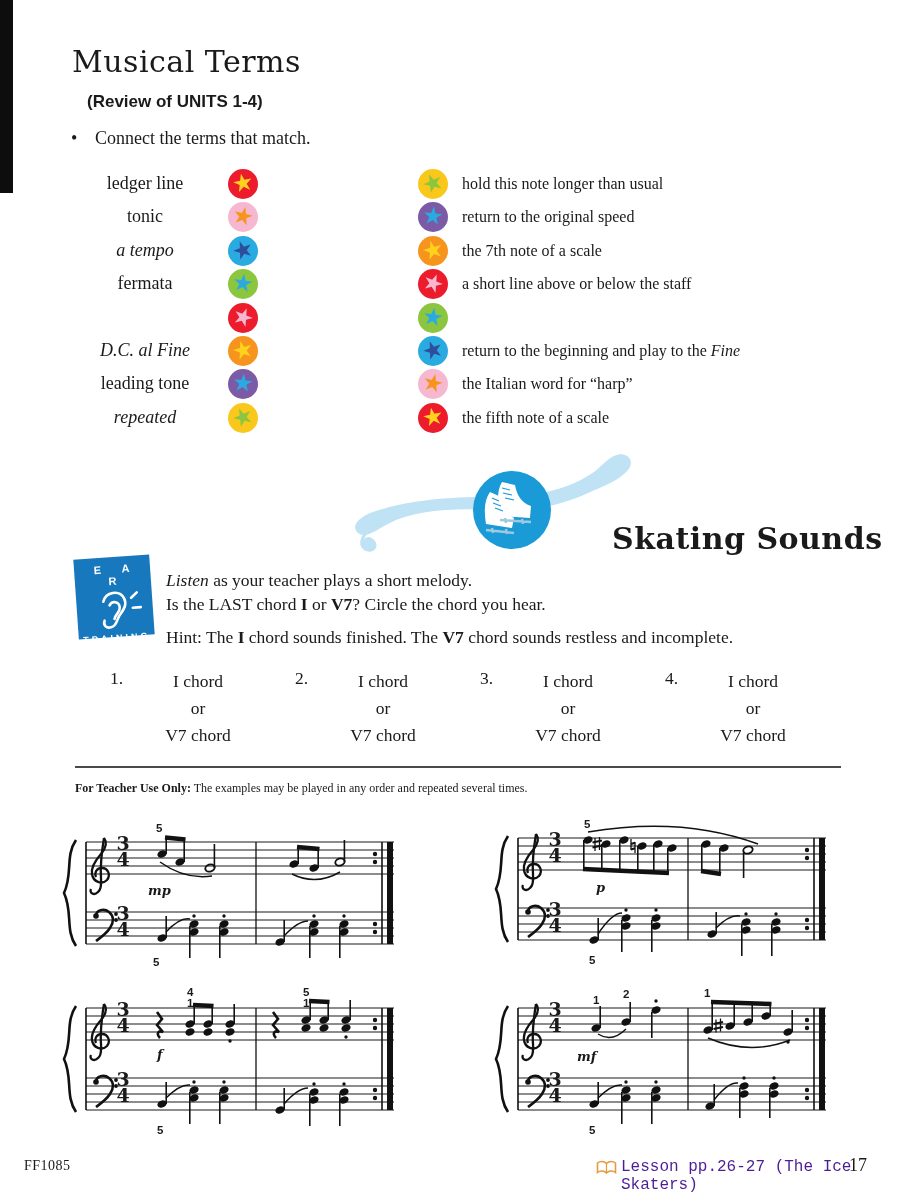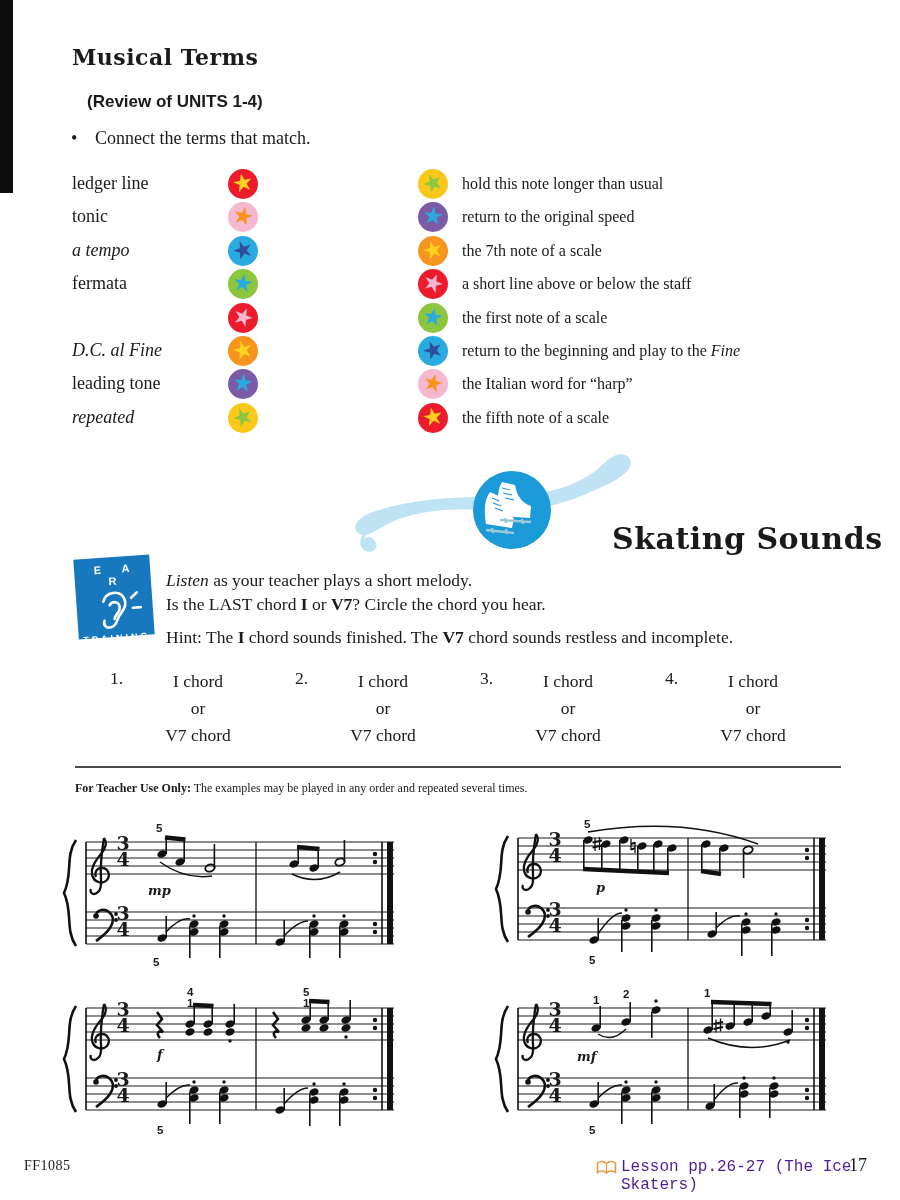--- a/index.html
+++ b/index.html
@@ -1,27 +1,27 @@
 <!DOCTYPE html>
 <html><head>
 <meta charset="utf-8">
 <style>
   html,body{margin:0;padding:0;}
   body{width:900px;height:1200px;position:relative;background:#ffffff;
        font-family:"Liberation Serif",serif;color:#1a1a1a;overflow:hidden;}
   .abs{position:absolute;}
   
-  .title{font-family:"DejaVu Serif",serif;font-weight:bold;font-size:22px;letter-spacing:.5px;}
+  .title{font-family:"DejaVu Serif",serif;font-weight:normal;font-size:30px;letter-spacing:.5px;}
   .subtitle{font-family:"Liberation Sans",sans-serif;font-weight:bold;font-size:17px;}
   .instruction{font-size:18px;}
   .instruction .bullet{display:inline-block;width:24px;}
   
   #matching{left:72px;top:168px;width:828px;height:270px;}
   .match-row{position:absolute;left:0;width:828px;height:33px;}
-  .term{position:absolute;left:0;top:0;width:146px;text-align:left;font-size:18px;line-height:31px;white-space:nowrap;}
+  .term{position:absolute;left:0;top:0;width:146px;text-align:center;font-size:18px;line-height:31px;white-space:nowrap;}
   .def{position:absolute;left:390px;top:0;font-size:16px;line-height:31px;white-space:nowrap;}
   .star-badge{position:absolute;top:1px;width:30px;height:30px;border-radius:50%;text-align:center;}
   .star-badge span{display:block;font-family:"DejaVu Sans",sans-serif;font-size:24px;line-height:29px;}
   .it{font-style:italic;}
   .bd{font-weight:bold;}
   
   .skating-title{font-family:"DejaVu Serif",serif;font-weight:bold;font-size:30px;letter-spacing:.5px;}
   
   #ear-badge{left:76px;top:557px;width:76px;height:80px;background:#1878BE;transform:rotate(-4deg);
              color:#fff;font-family:"Liberation Sans",sans-serif;text-align:center;}
@@ -136,21 +136,20 @@
       </div>
       <span class="def">a short line above or below the staff</span>
     </div>
     <div class="match-row" style="top: 133.6px;">
       <div class="star-badge" style="left: 156px; background: rgb(236, 28, 45);">
         <span style="color: rgb(246, 184, 208); transform: rotate(22deg);">★</span>
       </div>
       <div class="star-badge" style="left: 346px; background: rgb(140, 198, 63);">
         <span style="color: rgb(41, 171, 226); transform: rotate(8deg);">★</span>
       </div>
-      <span class="def">the first note of a scale</span>
     </div>
     <div class="match-row" style="top: 167px;">
       <span class="term it">D.C. al Fine</span>
       <div class="star-badge" style="left: 156px; background: rgb(247, 148, 30);">
         <span style="color: rgb(255, 210, 30); transform: rotate(-16deg);">★</span>
       </div>
       <div class="star-badge" style="left: 346px; background: rgb(41, 171, 226);">
         <span style="color: rgb(46, 77, 155); transform: rotate(-20deg);">★</span>
       </div>
       <span class="def">return to the beginning and play to the <span class="it">Fine</span></span>

